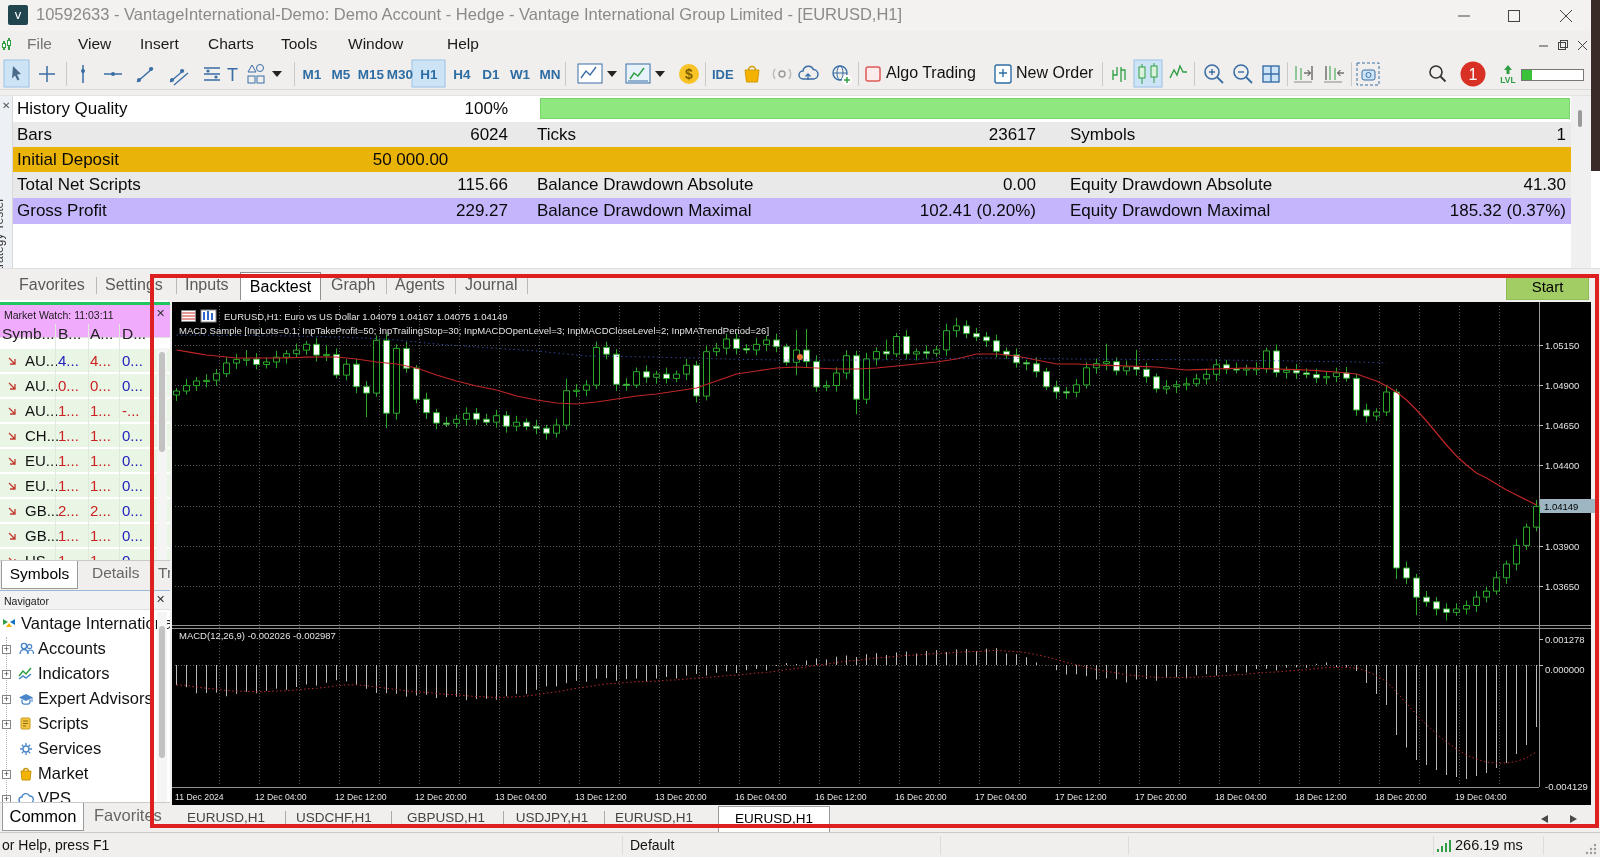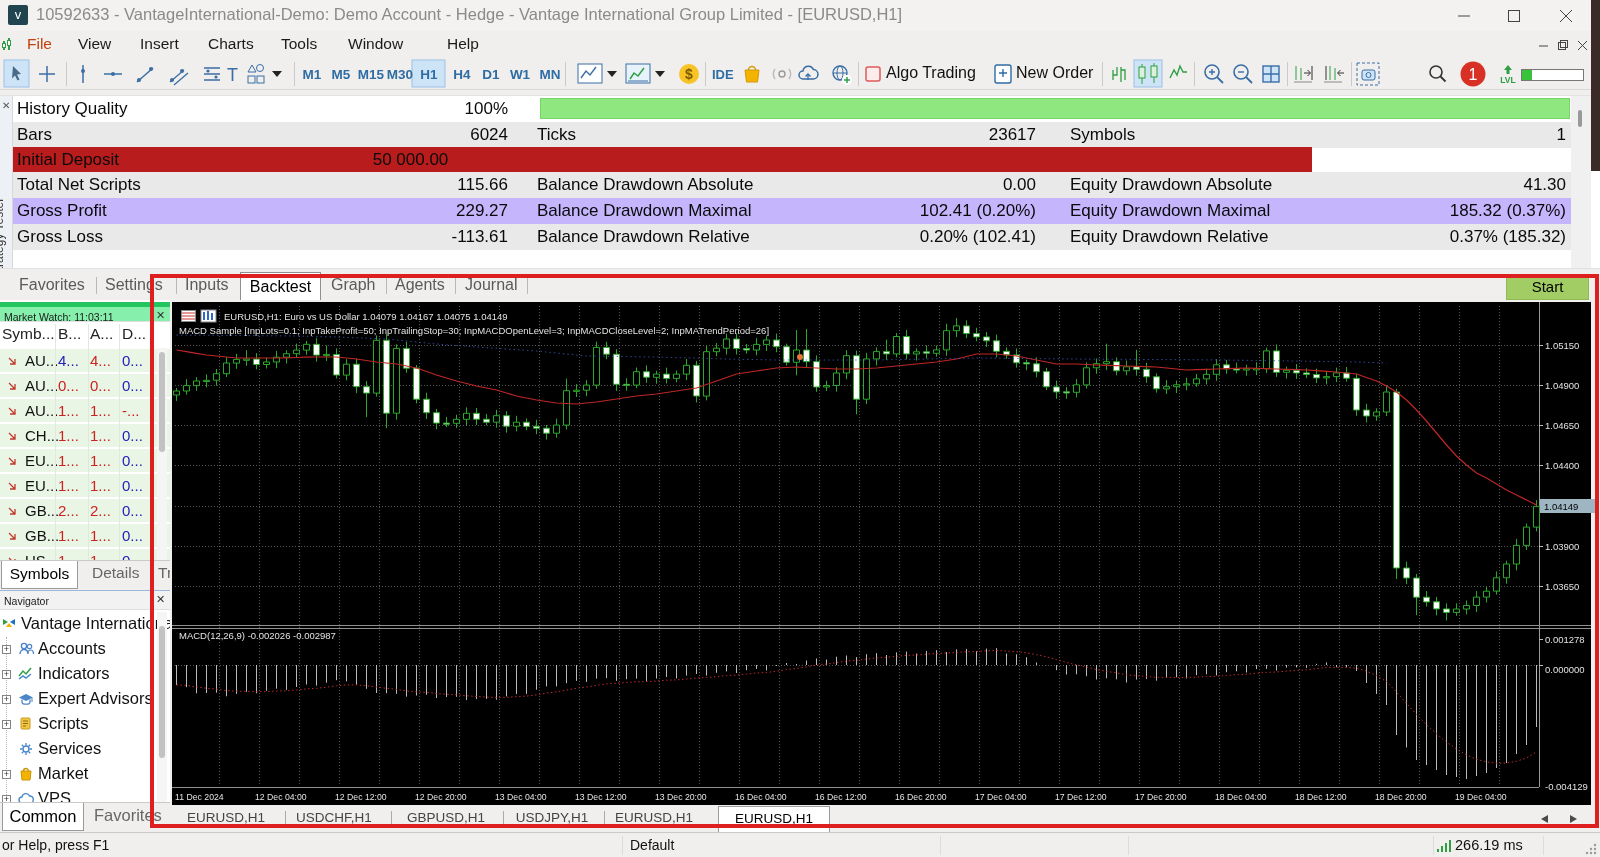--- a/index.html
+++ b/index.html
@@ -12,21 +12,21 @@
       <rect x="53.5" y="2.5" width="11" height="11" fill="none" stroke="#444"></rect>
       <path d="M105 2l12 12M117 2l-12 12" stroke="#444"></path>
     </svg>
   </div>
 <div class="a" style="left:0;top:31px;width:1600px;height:27px;background:#f0efed">
     <svg class="a" style="left:1px;top:6px" width="14" height="16">
       <path d="M3 4v9M8 1v12" stroke="#2f9e44" stroke-width="2"></path>
       <rect x="1.5" y="6.5" width="3" height="4" fill="#fff" stroke="#2f9e44"></rect>
       <rect x="6.5" y="3.5" width="3" height="5" fill="#fff" stroke="#2f9e44"></rect>
     </svg>
-    <span class="a" style="left:27px;top:4px;font-size:15.5px;color:#c2410c">File</span>
+    <span class="a" style="left:27px;top:4px;font-size:15.5px;color:#737373">File</span>
     <span class="a" style="left:78px;top:4px;font-size:15.5px;color:#1a1a1a">View</span>
     <span class="a" style="left:140px;top:4px;font-size:15.5px;color:#1a1a1a">Insert</span>
     <span class="a" style="left:208px;top:4px;font-size:15.5px;color:#1a1a1a">Charts</span>
     <span class="a" style="left:281px;top:4px;font-size:15.5px;color:#1a1a1a">Tools</span>
     <span class="a" style="left:348px;top:4px;font-size:15.5px;color:#1a1a1a">Window</span>
     <span class="a" style="left:447px;top:4px;font-size:15.5px;color:#1a1a1a">Help</span>
     <svg class="a" style="left:1538px;top:9px" width="55" height="12">
       <path d="M1 6h9" stroke="#444"></path>
       <rect x="20.5" y="2.5" width="7" height="7" fill="none" stroke="#444"></rect>
       <rect x="22.5" y="0.5" width="7" height="7" fill="none" stroke="#444"></rect>
@@ -145,21 +145,21 @@
       <span class="a" style="left:1350px;width:203px;text-align:right"></span>
     </div>
     <div class="a" style="left:13px;top:26px;width:1558px;height:26px;background:#e9e9e9;font-size:17px;color:#0a0a0a;line-height:26px">
       <span class="a" style="left:4px">Bars</span>
       <span class="a" style="left:300px;width:195px;text-align:right">6024</span>
       <span class="a" style="left:524px">Ticks</span>
       <span class="a" style="left:830px;width:193px;text-align:right">23617</span>
       <span class="a" style="left:1057px">Symbols</span>
       <span class="a" style="left:1350px;width:203px;text-align:right">1</span>
     </div>
-    <div class="a" style="left:13px;top:51px;width:1299px;height:26px;background:#b91c1c;font-size:17px;color:#0a0a0a;line-height:26px">
+    <div class="a" style="left:13px;top:51px;width:1558px;height:26px;background:#eab308;font-size:17px;color:#0a0a0a;line-height:26px">
       <span class="a" style="left:4px">Initial Deposit</span>
       <span class="a" style="left:300px;width:195px;text-align:center">50 000.00</span>
       <span class="a" style="left:524px"></span>
       <span class="a" style="left:830px;width:193px;text-align:right"></span>
       <span class="a" style="left:1057px"></span>
       <span class="a" style="left:1350px;width:203px;text-align:right"></span>
     </div>
     <div class="a" style="left:13px;top:76px;width:1558px;height:26px;background:#e9e9e9;font-size:17px;color:#0a0a0a;line-height:26px">
       <span class="a" style="left:4px">Total Net Scripts</span>
       <span class="a" style="left:300px;width:195px;text-align:right">115.66</span>
@@ -168,28 +168,20 @@
       <span class="a" style="left:1057px">Equity Drawdown Absolute</span>
       <span class="a" style="left:1350px;width:203px;text-align:right">41.30</span>
     </div>
     <div class="a" style="left:13px;top:102px;width:1558px;height:26px;background:#c4b5fd;font-size:17px;color:#0a0a0a;line-height:26px">
       <span class="a" style="left:4px">Gross Profit</span>
       <span class="a" style="left:300px;width:195px;text-align:right">229.27</span>
       <span class="a" style="left:524px">Balance Drawdown Maximal</span>
       <span class="a" style="left:830px;width:193px;text-align:right">102.41 (0.20%)</span>
       <span class="a" style="left:1057px">Equity Drawdown Maximal</span>
       <span class="a" style="left:1350px;width:203px;text-align:right">185.32 (0.37%)</span>
-    </div>
-    <div class="a" style="left:13px;top:128px;width:1558px;height:26px;background:#e9e9e9;font-size:17px;color:#0a0a0a;line-height:26px">
-      <span class="a" style="left:4px">Gross Loss</span>
-      <span class="a" style="left:300px;width:195px;text-align:right">-113.61</span>
-      <span class="a" style="left:524px">Balance Drawdown Relative</span>
-      <span class="a" style="left:830px;width:193px;text-align:right">0.20% (102.41)</span>
-      <span class="a" style="left:1057px">Equity Drawdown Relative</span>
-      <span class="a" style="left:1350px;width:203px;text-align:right">0.37% (185.32)</span>
     </div>
     <div class="a" style="left:540px;top:2px;width:1030px;height:21px;background:#8ee87f;border:1px solid #79d56a"></div>
     <div class="a" style="left:1571px;top:0;width:20px;height:172px;background:#f0f0f0"></div>
     <div class="a" style="left:1578px;top:14px;width:4px;height:17px;background:#999;border-radius:2px"></div>
   </div>
 <div class="a" style="left:0;top:268px;width:1600px;height:32px;background:#f0efed;border-top:1px solid #e0e0e0">
     <span class="a" style="left:19px;top:7px;font-size:16px;color:#5a5a5a">Favorites</span>
     <span class="a" style="left:105px;top:7px;font-size:16px;color:#5a5a5a">Settings</span>
     <span class="a" style="left:185px;top:7px;font-size:16px;color:#5a5a5a">Inputs</span>
     <span class="a" style="left:331px;top:7px;font-size:16px;color:#5a5a5a">Graph</span>
@@ -197,21 +189,21 @@
     <span class="a" style="left:465px;top:7px;font-size:16px;color:#5a5a5a">Journal</span>
     <div class="a" style="left:96px;top:8px;width:1px;height:17px;background:#b9b9b9"></div>
     <div class="a" style="left:176px;top:8px;width:1px;height:17px;background:#b9b9b9"></div>
     <div class="a" style="left:386px;top:8px;width:1px;height:17px;background:#b9b9b9"></div>
     <div class="a" style="left:455px;top:8px;width:1px;height:17px;background:#b9b9b9"></div>
     <div class="a" style="left:527px;top:8px;width:1px;height:17px;background:#b9b9b9"></div>
     <div class="a" style="left:240px;top:3px;width:81px;height:29px;background:#fff;border:1px solid #8f8f8f;text-align:center;font-size:16px;color:#000;line-height:27px">Backtest</div>
     <div class="a" style="left:1506px;top:5px;width:83px;height:26px;background:#a2cd64;border:1px solid #90ba55;text-align:center;font-size:15px;color:#000000;line-height:24px">Start</div>
   </div>
 <div class="a" style="left:0;top:300px;width:170px;height:290px;background:#fff">
-    <div class="a" style="left:0;top:2px;width:170px;height:20px;background:#86efac;border-top:5px solid #22c55e;border-bottom:1px solid #e0e0e0">
+    <div class="a" style="left:0;top:2px;width:170px;height:36px;background:#f0abfc;border-top:3px solid #22c55e;border-bottom:1px solid #e0e0e0">
       <span class="a" style="left:4px;top:4px;font-size:10.5px;color:#1a1a1a">Market Watch: 11:03:11</span>
       <span class="a" style="left:156px;top:2px;font-size:11px;color:#333">✕</span>
     </div>
     <div class="a" style="left:0;top:22px;width:170px;height:26px;font-size:15.5px;color:#222">
       <span class="a" style="left:2px;top:3px">Symb...</span>
       <span class="a" style="left:58px;top:3px">B...</span>
       <span class="a" style="left:90px;top:3px">A...</span>
       <span class="a" style="left:122px;top:3px">D...</span>
     </div>
     <div class="a" style="left:0;top:48px;width:170px;height:24px;background:#e9f6e5;border-top:1px solid #fff;overflow:hidden">

